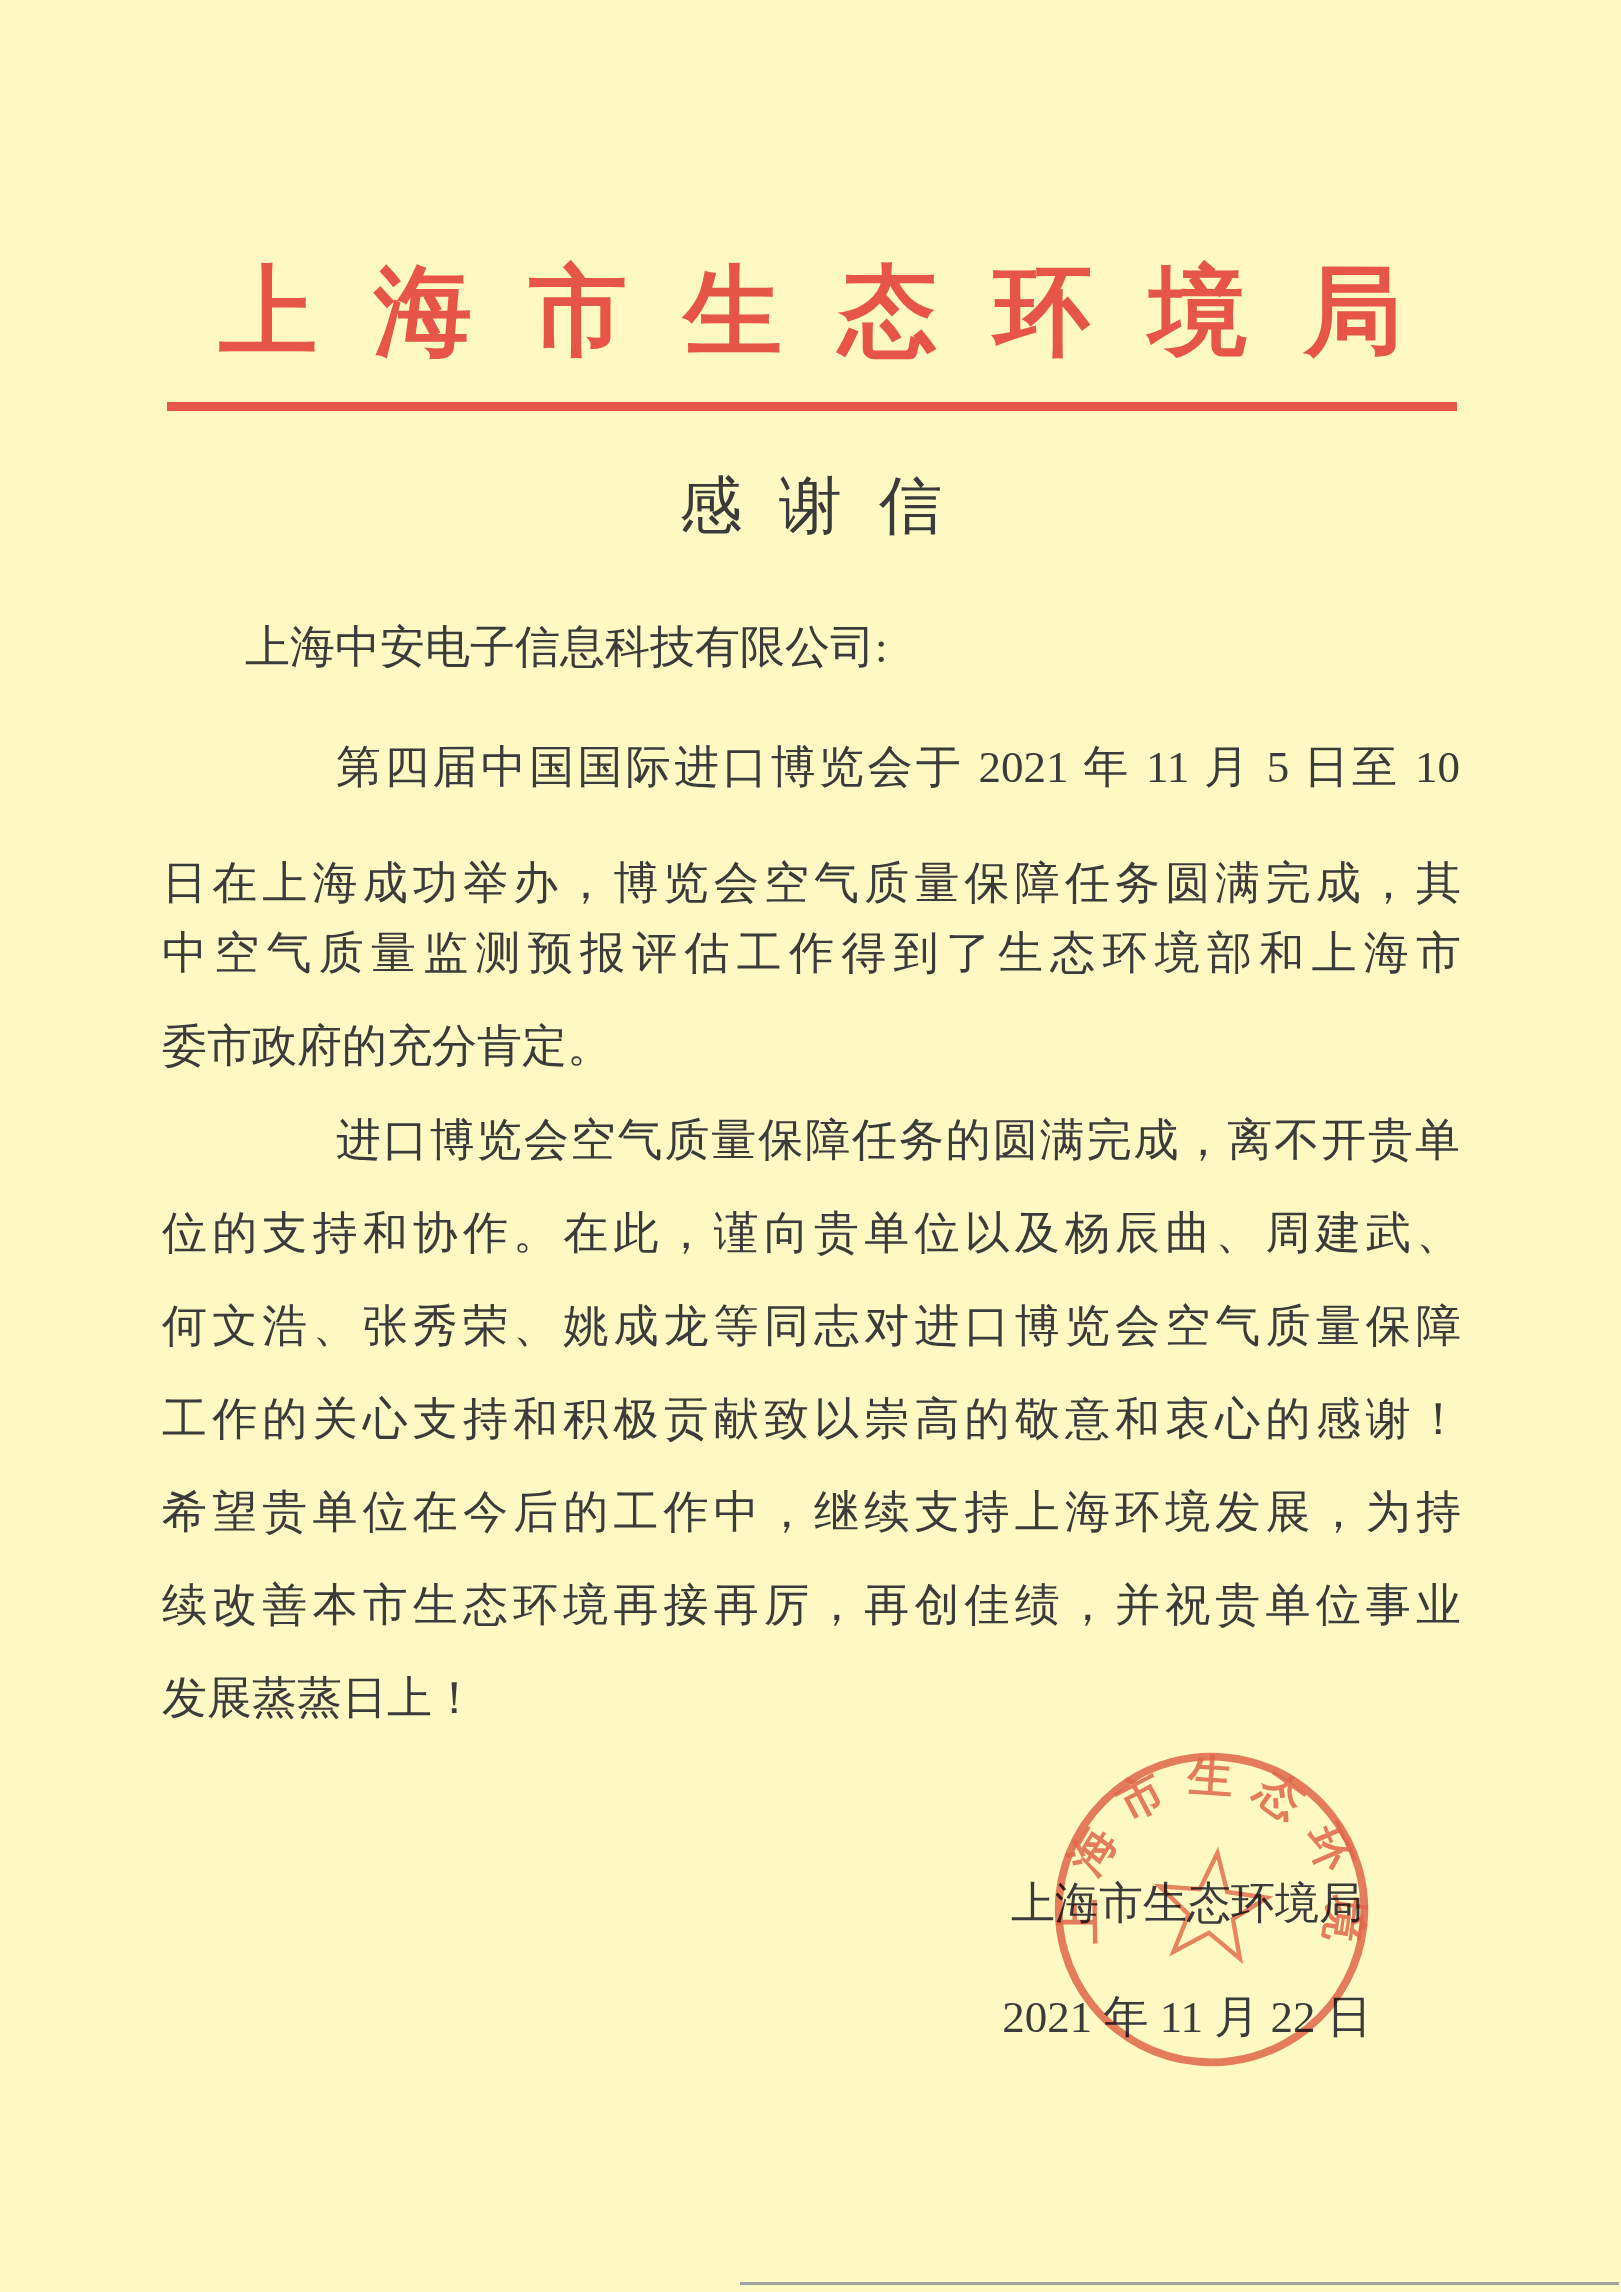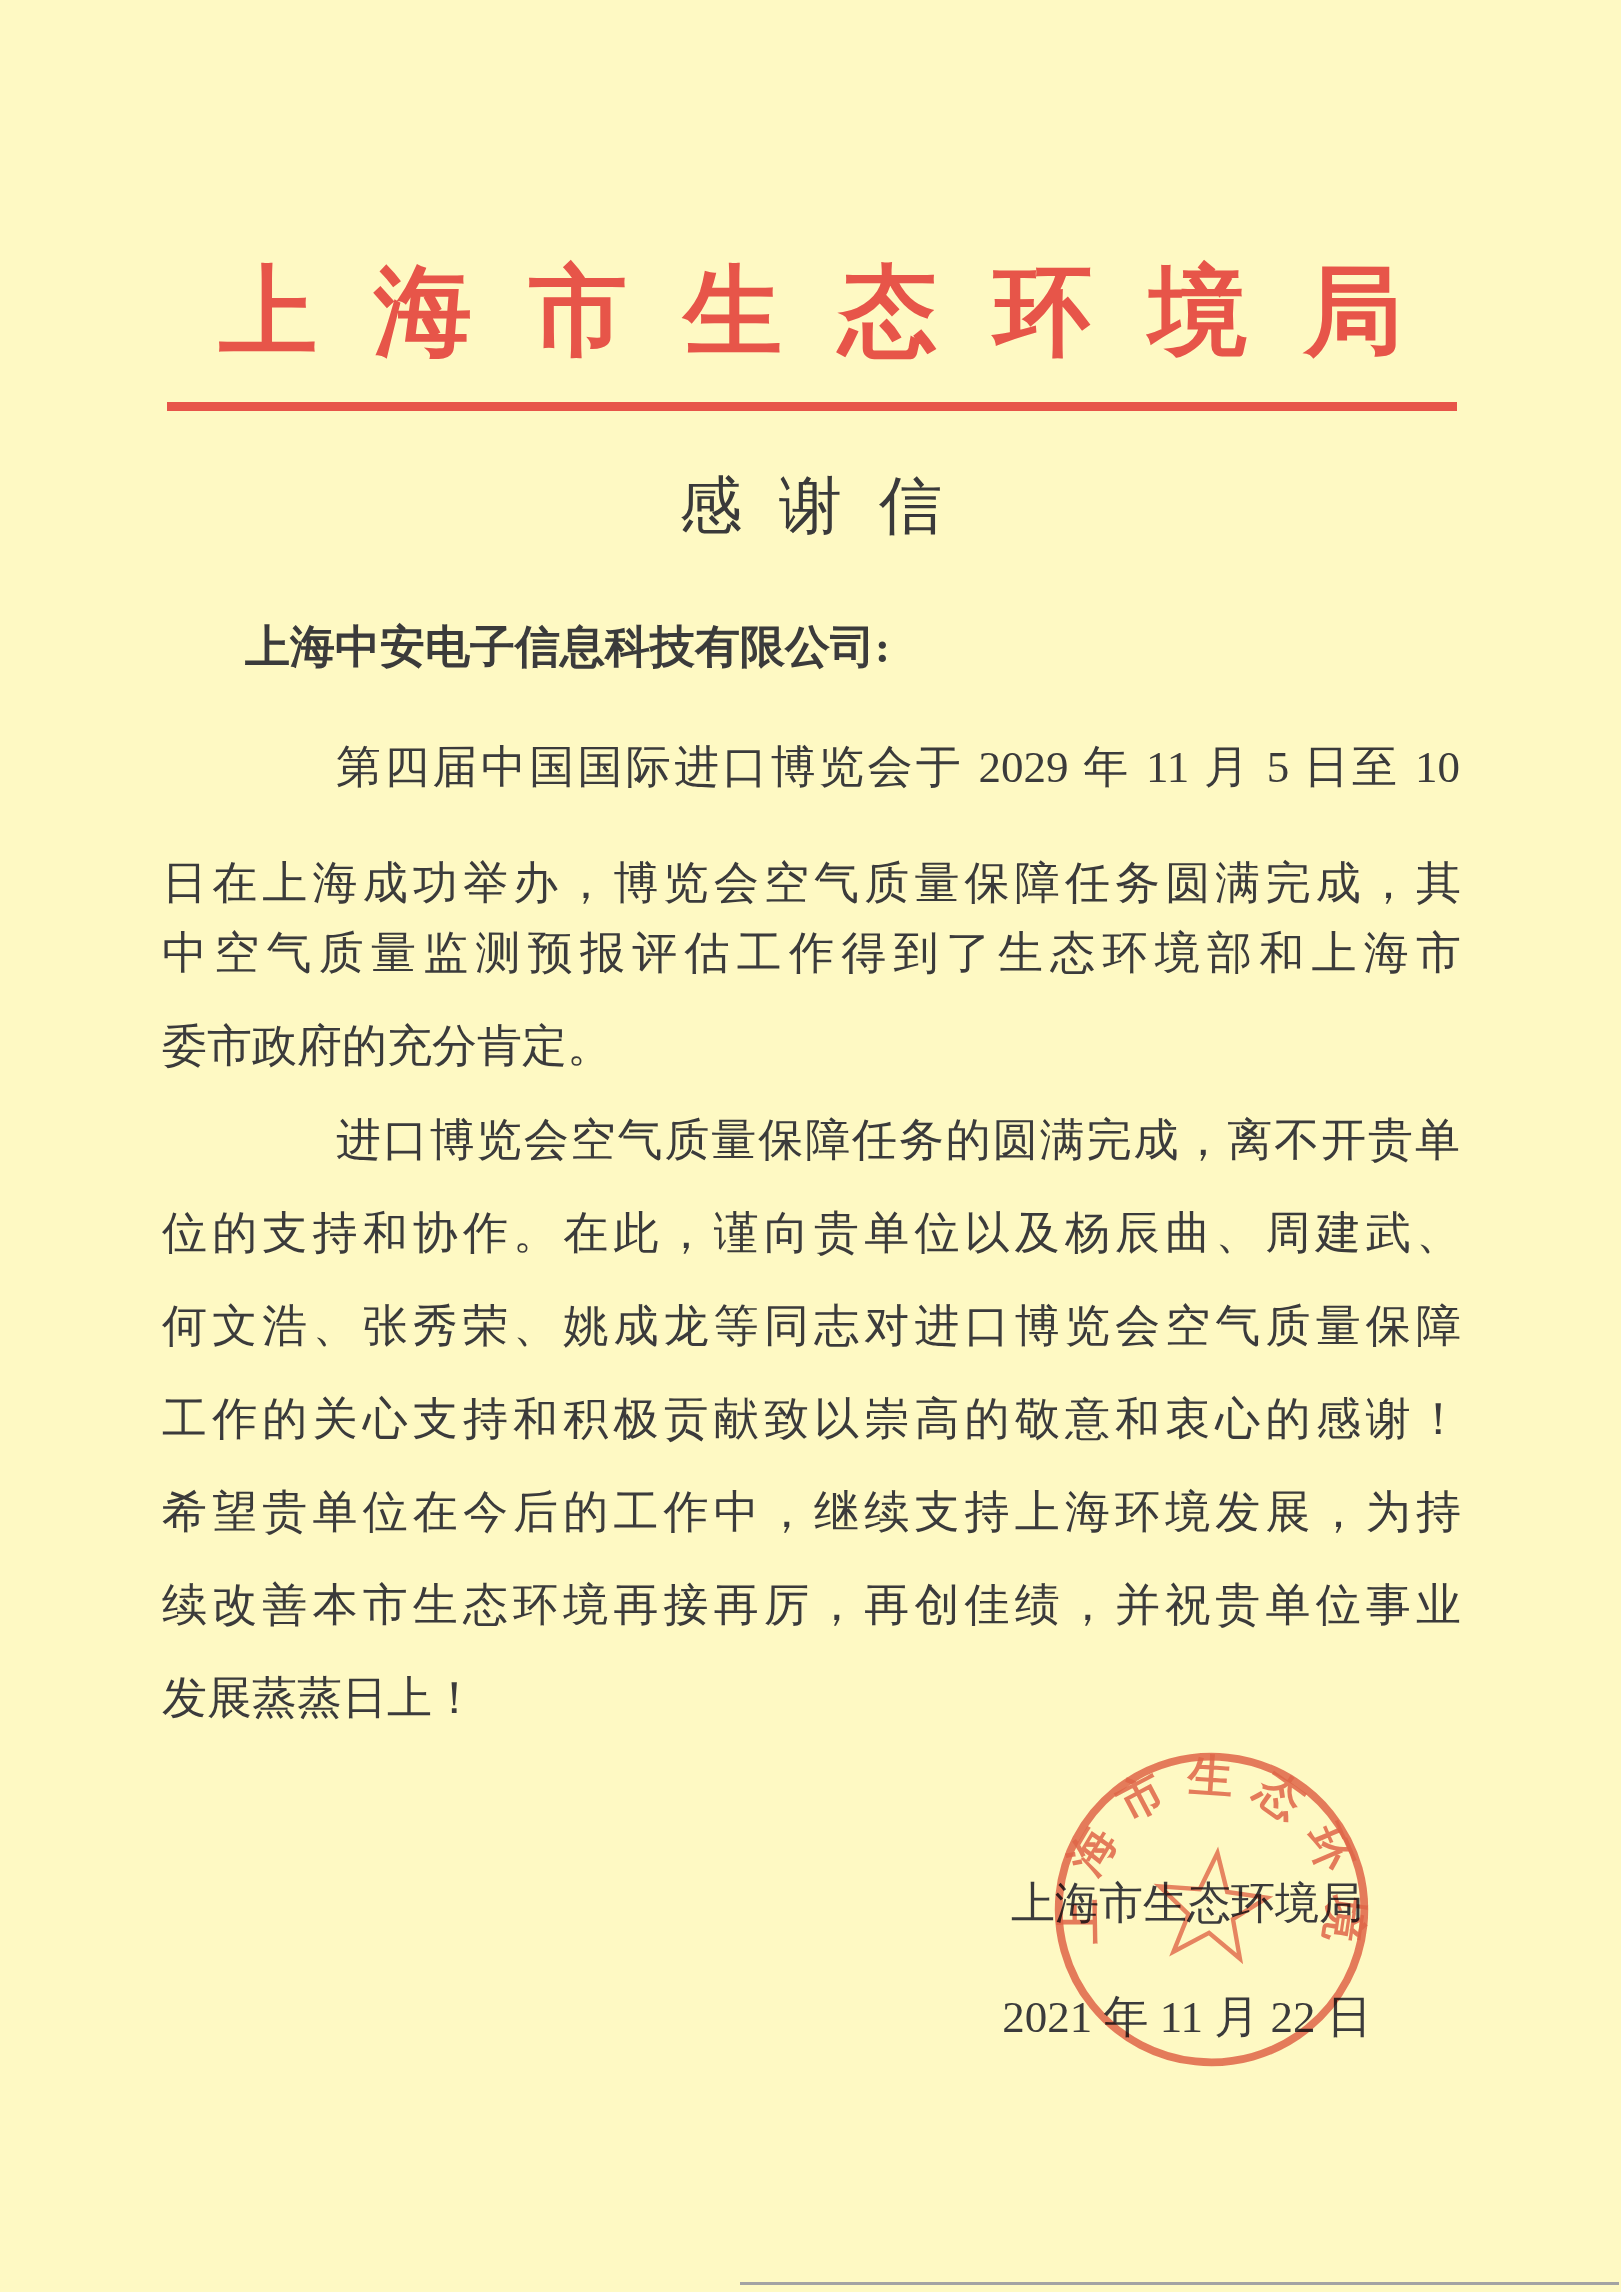--- a/index.html
+++ b/index.html
@@ -45,21 +45,20 @@
     color: #3a3a3a;
     white-space: nowrap;
   }
 
   
   .salutation {
     position: absolute;
     left: 245px; top: 617px;
     font-size: 45px;
     white-space: nowrap;
-    font-weight: bold;
   }
   .bline {
     position: absolute;
     left: 162px;
     width: 1299px;
     font-size: 45px;
     line-height: 61px;
     text-align: justify;
     text-align-last: justify;
     white-space: normal;
@@ -108,21 +107,21 @@
 <div class="page">
 
   <div class="org-header">上海市生态环境局</div>
 
   <div class="header-rule"></div>
 
   <div class="letter-title">感谢信</div>
 
   <div class="salutation">上海中安电子信息科技有限公司:</div>
 
-  <div class="bline first" style="top:737px">第四届中国国际进口博览会于 2029 年 11 月 5 日至 10</div>
+  <div class="bline first" style="top:737px">第四届中国国际进口博览会于 2021 年 11 月 5 日至 10</div>
   <div class="bline" style="top:853px">日在上海成功举办，博览会空气质量保障任务圆满完成，其</div>
   <div class="bline" style="top:923px">中空气质量监测预报评估工作得到了生态环境部和上海市</div>
   <div class="bline para-end" style="top:1016px">委市政府的充分肯定。</div>
   <div class="bline first" style="top:1110px">进口博览会空气质量保障任务的圆满完成，离不开贵单</div>
   <div class="bline" style="top:1203px">位的支持和协作。在此，谨向贵单位以及杨辰曲、周建武、</div>
   <div class="bline" style="top:1296px">何文浩、张秀荣、姚成龙等同志对进口博览会空气质量保障</div>
   <div class="bline" style="top:1389px">工作的关心支持和积极贡献致以崇高的敬意和衷心的感谢！</div>
   <div class="bline" style="top:1482px">希望贵单位在今后的工作中，继续支持上海环境发展，为持</div>
   <div class="bline" style="top:1575px">续改善本市生态环境再接再厉，再创佳绩，并祝贵单位事业</div>
   <div class="bline para-end" style="top:1668px">发展蒸蒸日上！</div>

